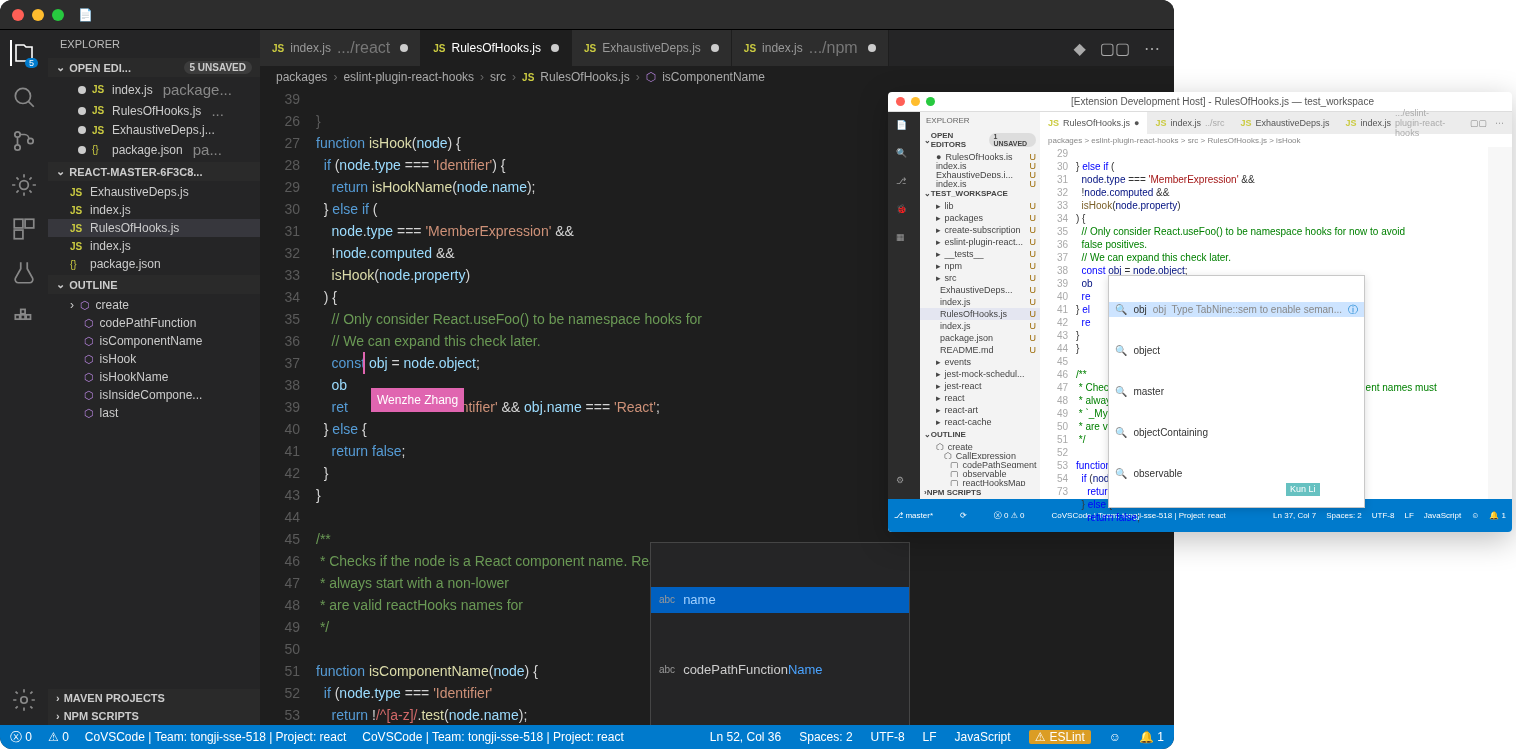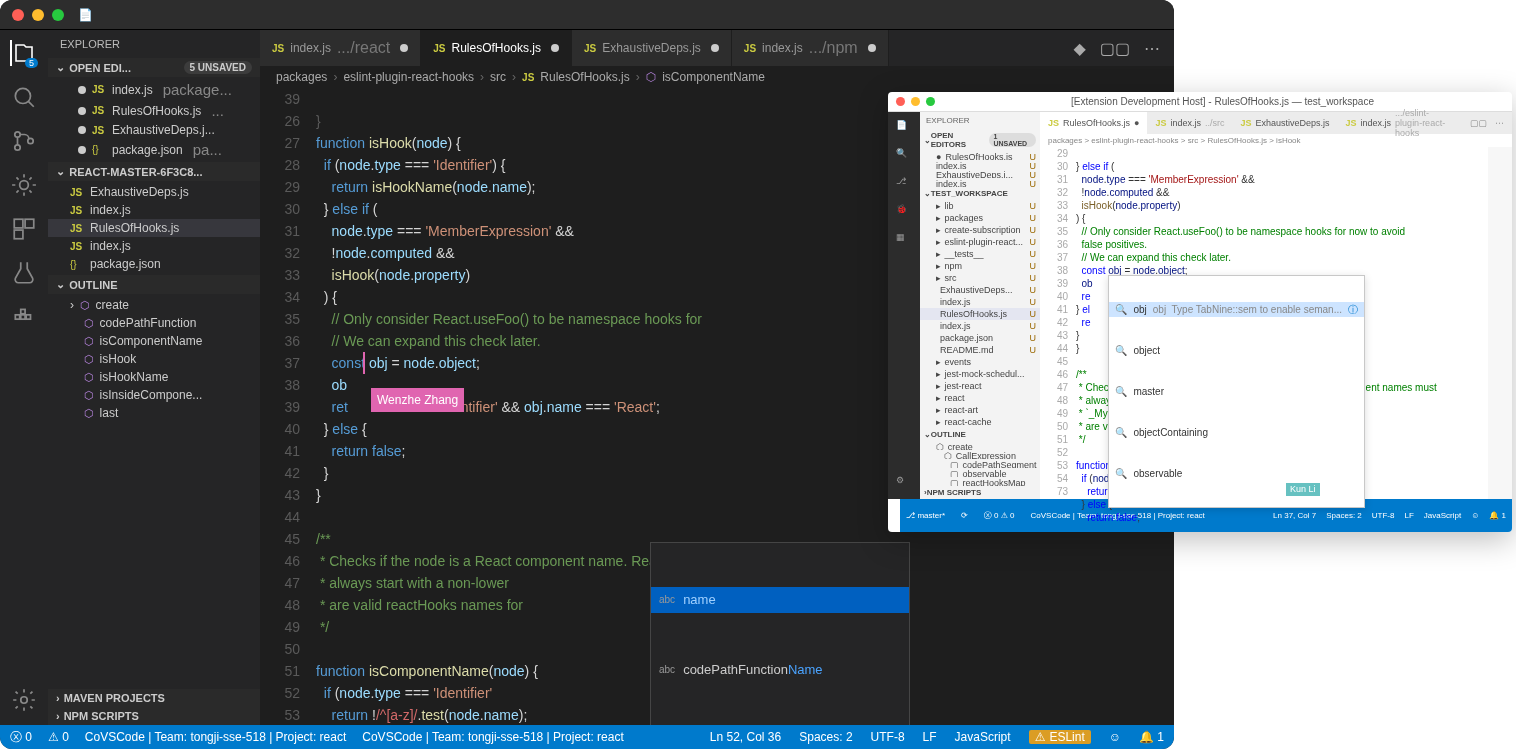--- a/index.html
+++ b/index.html
@@ -83,21 +83,21 @@
 .sec-editor { flex: 1; background: #fff; display: flex; font-family: Menlo, Consolas, monospace; font-size: 10px; line-height: 13px; }
 .sec-gutter { width: 36px; text-align: right; color: #aaa; padding-right: 8px; }
 .sec-code { flex: 1; white-space: pre; color: #333; position: relative; }
 .sec-code .kw { color: #0000ff; } .sec-code .str { color: #a31515; } .sec-code .cm { color: #008000; } .sec-code .pr { color: #001080; } .sec-code .fn2 { color: #795e26; }
 .sec-ac { position: absolute; background: #fff; border: 1px solid #c8c8c8; box-shadow: 0 2px 8px rgba(0,0,0,.15); font-size: 10px; min-width: 200px; }
 .sec-ac .row { padding: 1px 6px; display: flex; gap: 6px; color: #333; align-items: center;}
 .sec-ac .row.sel { background: #cde4ff; }
 .sec-ac .hint { color: #888; font-size: 10px; }
 .sec-user-tag { position: absolute; background: #66c1c1; color: #fff; font-size: 9px; padding: 0 4px; }
 .sec-minimap { width: 24px; background: #f7f7f7; }
-.sec-status { height: 33px; background: #007acc; color: #fff; display: flex; align-items: center; font-size: 8px; padding: 0 6px; gap: 16px; margin-left: 12px; }
+.sec-status { height: 33px; background: #007acc; color: #fff; display: flex; align-items: center; font-size: 8px; padding: 0 6px; gap: 27px; }
 .sec-status .right { margin-left: auto; display: flex; gap: 10px; }
 svg { width: 100%; height: 100%; }
 </style>
 </head>
 <body>
 
 <div class="main-window">
   <div class="titlebar">
     <div class="traffic">
       <div class="dot r"></div>

